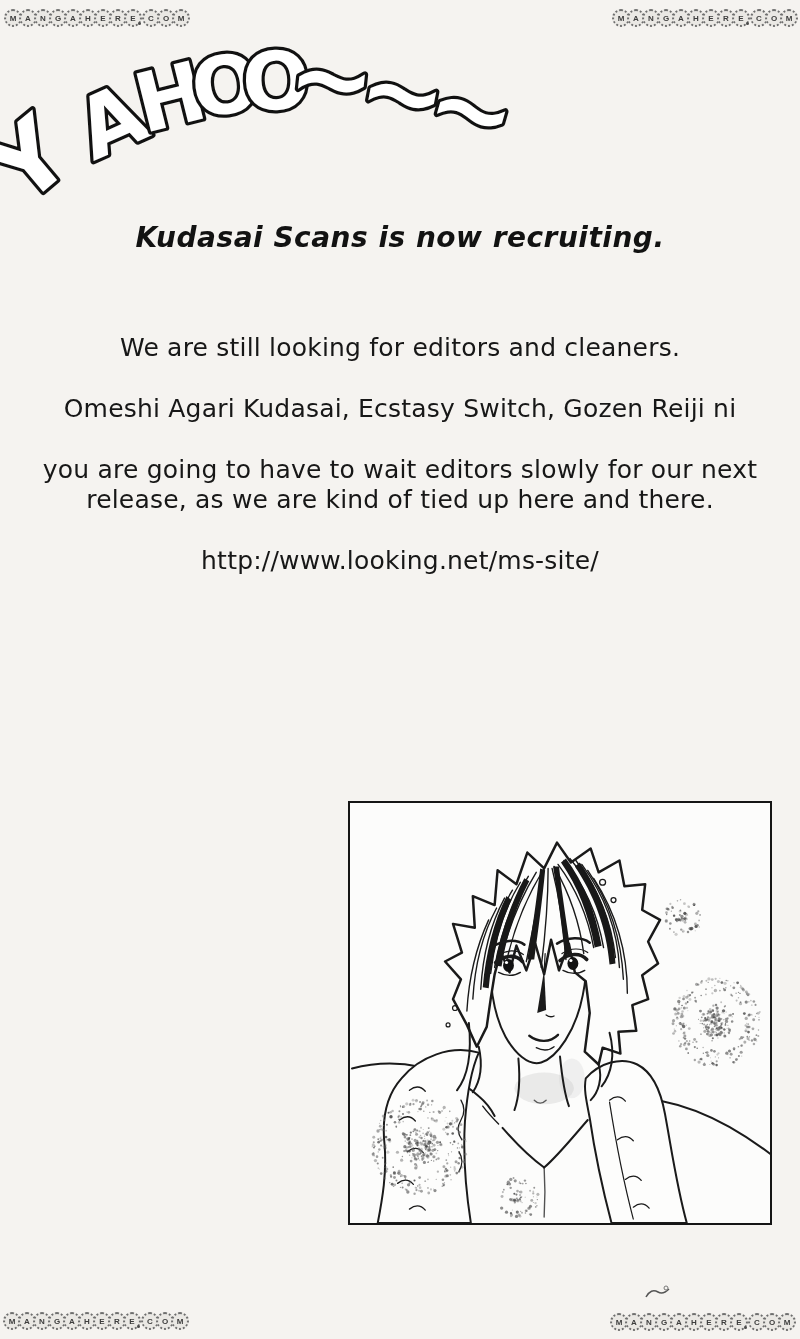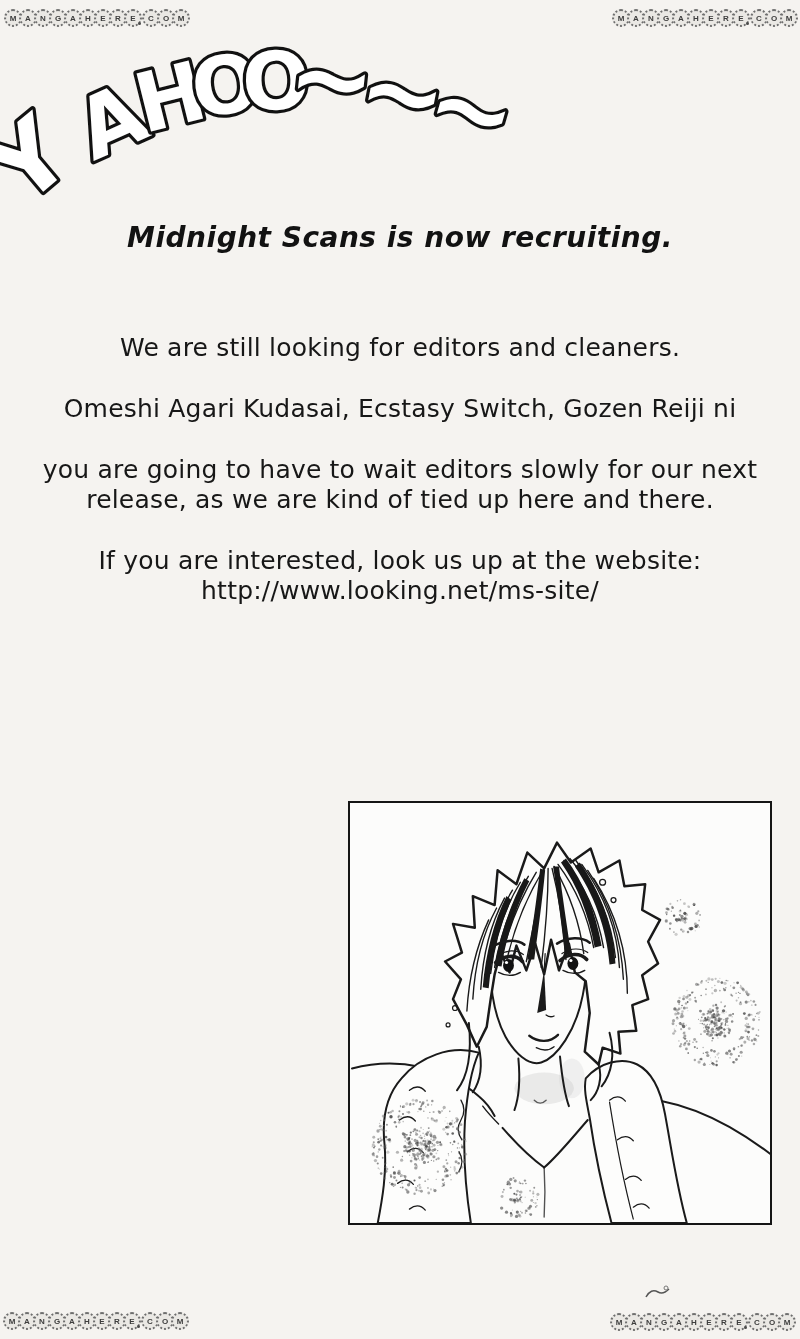--- a/index.html
+++ b/index.html
@@ -123,35 +123,34 @@
     <text font-size="96" transform="translate(40,146) rotate(-40)">Y</text>
     <text font-size="84" transform="translate(113,108) rotate(-24)">A</text>
     <text font-size="82" transform="translate(167,85) rotate(-14)">H</text>
     <text font-size="80" transform="translate(219,73) rotate(-7)">O</text>
     <text font-size="80" transform="translate(267,69) rotate(-2)">O</text>
     <text font-size="104" transform="translate(318,74) rotate(6)">~</text>
     <text font-size="104" transform="translate(386,88) rotate(11)">~</text>
     <text font-size="104" transform="translate(452,104) rotate(16)">~</text>
   </svg>
 
-  <div class="heading">Midnight Scans is now recruiting.</div>
+  <div class="heading">Kudasai Scans is now recruiting.</div>
 
   <div class="bodytext">
     <p class="para">
       <span class="line">We are still looking for editors and cleaners.</span>
     </p>
     <p class="para">
       <span class="line">Omeshi Agari Kudasai, Ecstasy Switch, Gozen Reiji ni</span>
     </p>
     <p class="para">
       <span class="line">you are going to have to wait editors slowly for our next</span>
       <span class="line">release, as we are kind of tied up here and there.</span>
     </p>
     <p class="para">
-      <span class="line">If you are interested, look us up at the website:</span>
       <span class="line">http://www.looking.net/ms-site/</span>
     </p>
   </div>
 
   <div class="illo">
     <svg viewBox="0 0 424 424">
       <g stroke="#1a1a1a" stroke-width="2" fill="none" stroke-linecap="round" stroke-linejoin="round">
 
         <path d="M2,268 C48,256 96,266 130,296 C136,301 142,308 146,316"></path>
         <path d="M252,300 C308,290 366,310 424,354"></path>

